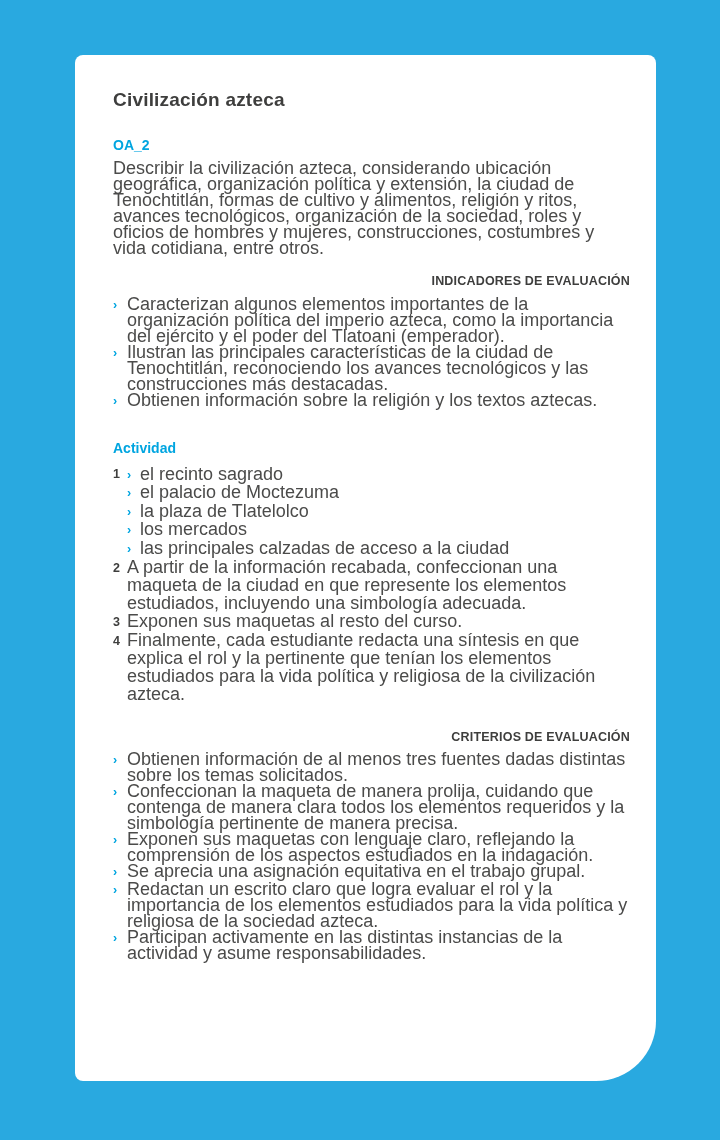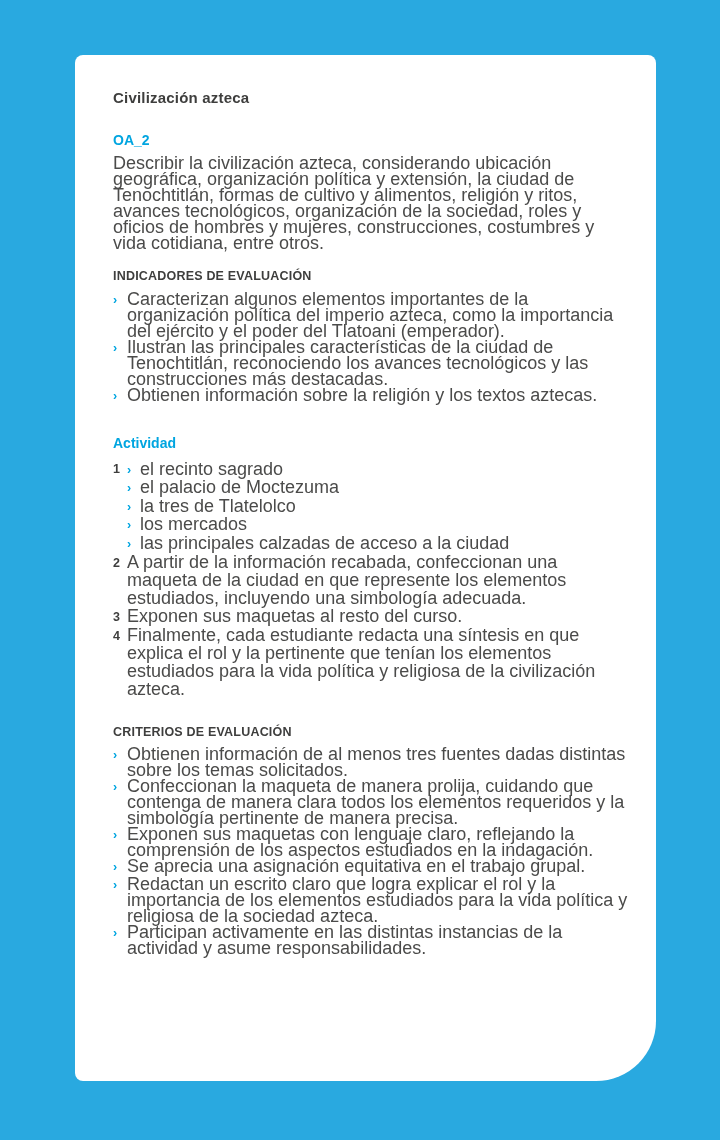--- a/index.html
+++ b/index.html
@@ -20,38 +20,39 @@
     left: 75px;
     top: 55px;
     width: 581px;
     height: 1026px;
     background: var(--card, #ffffff);
     border-radius: 8px 8px 60px 8px;
     padding: 34px 26px 40px 38px;
     color: var(--text, #4b4b4a);
   }
   .title {
-    font-size: 15px;
+    font-size: 19px;
     font-weight: bold;
     color: var(--heading, #3e3e3d);
     letter-spacing: 0.2px;
     margin-bottom: 26px;
   }
   .accent-heading {
     font-size: 14px;
     font-weight: bold;
     color: var(--accent, #00a5e0);
     margin-bottom: 7px;
   }
   .sub-heading {
     font-size: 12.5px;
     font-weight: bold;
     color: var(--heading, #3e3e3d);
     margin-bottom: 8px;
     letter-spacing: 0.2px;
+    text-align: right;
   }
   .body {
     font-size: 18px;
     line-height: 16px;
     color: var(--text, #4b4b4a);
   }
   .section-indicadores { margin-top: 18px; }
   .section-actividad { margin-top: 29px; }
   .section-actividad .accent-heading { margin-bottom: 9px; }
   .section-criterios { margin-top: 26px; }
@@ -123,21 +124,21 @@
             <div class="bullet">
               <span class="marker">›</span>
               <span class="body">el recinto sagrado</span>
             </div>
             <div class="bullet">
               <span class="marker">›</span>
               <span class="body">el palacio de Moctezuma</span>
             </div>
             <div class="bullet">
               <span class="marker">›</span>
-              <span class="body">la tres de Tlatelolco</span>
+              <span class="body">la plaza de Tlatelolco</span>
             </div>
             <div class="bullet">
               <span class="marker">›</span>
               <span class="body">los mercados</span>
             </div>
             <div class="bullet">
               <span class="marker">›</span>
               <span class="body">las principales calzadas de acceso a la ciudad</span>
             </div>
           </div>
@@ -179,21 +180,21 @@
       <div class="bullet">
         <span class="marker">›</span>
         <span class="body">Exponen sus maquetas con lenguaje claro, reflejando la comprensión de los aspectos estudiados en la indagación.</span>
       </div>
       <div class="bullet">
         <span class="marker">›</span>
         <span class="body">Se aprecia una asignación equitativa en el trabajo grupal.</span>
       </div>
       <div class="bullet">
         <span class="marker">›</span>
-        <span class="body">Redactan un escrito claro que logra explicar el rol y la importancia de los elementos estudiados para la vida política y religiosa de la sociedad azteca.</span>
+        <span class="body">Redactan un escrito claro que logra evaluar el rol y la importancia de los elementos estudiados para la vida política y religiosa de la sociedad azteca.</span>
       </div>
       <div class="bullet">
         <span class="marker">›</span>
         <span class="body">Participan activamente en las distintas instancias de la actividad y asume responsabilidades.</span>
       </div>
     </section>
 
   </div>
 </div>
 

